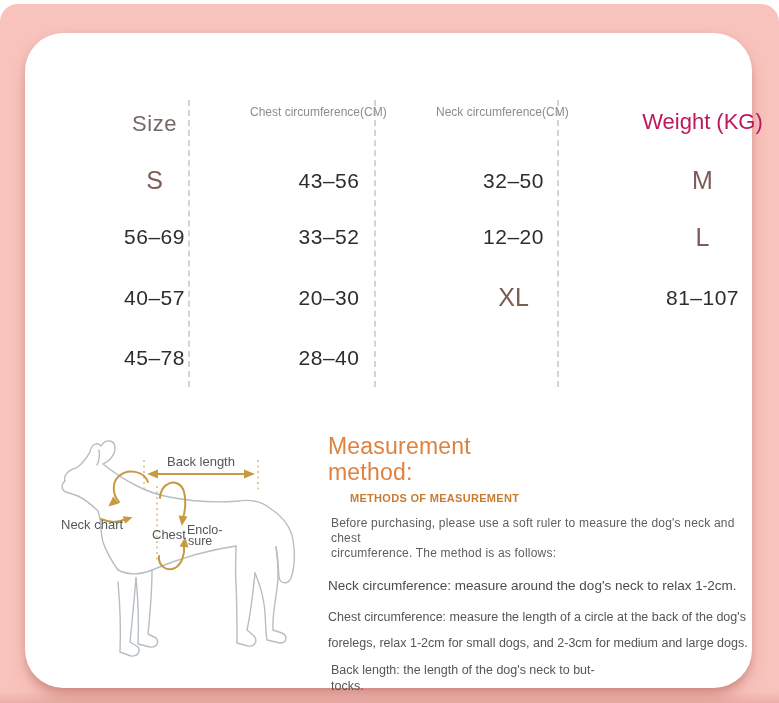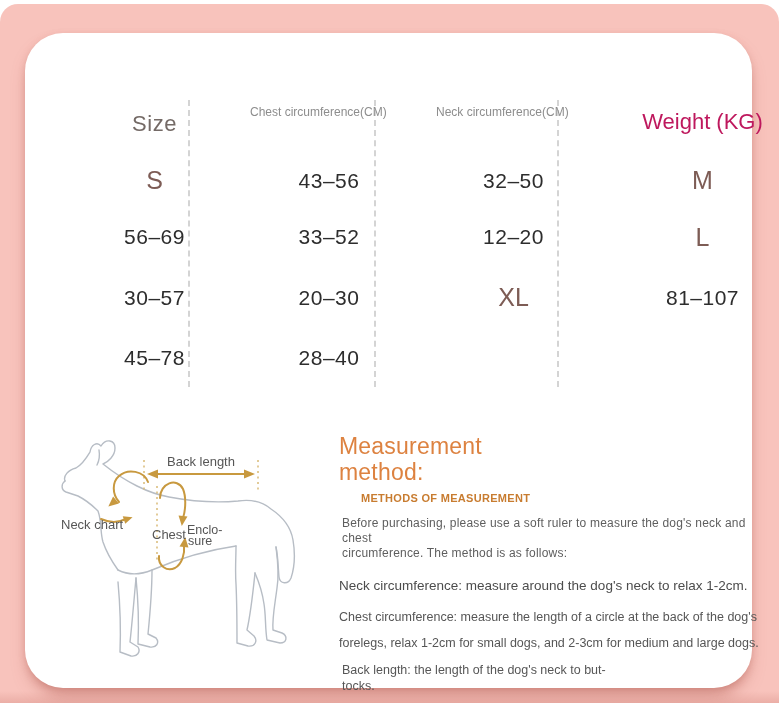--- a/index.html
+++ b/index.html
@@ -47,21 +47,21 @@
   .vsep.s3{left:532px;}
   
   .dog-svg{position:absolute;left:33px;top:399px;width:258px;height:258px;}
   .dog-line{fill:none;stroke:#b7bdc5;stroke-width:1.4;stroke-linecap:round;stroke-linejoin:round;}
   .gold{fill:none;stroke:#c8993f;stroke-width:2;stroke-linecap:round;}
   .gold-head{fill:#c8993f;stroke:none;}
   .gold-dot{fill:none;stroke:#d9bb77;stroke-width:1.5;stroke-dasharray:2 3.5;}
   .diag-label{fill:#565656;font-size:13px;font-family:"Liberation Sans","DejaVu Sans",sans-serif;}
   .diag-label.small{font-size:12.5px;}
   
-  .measure{position:absolute;left:314px;top:400px;width:432px;}
+  .measure{position:absolute;left:303px;top:400px;width:432px;}
   .m-title{font-size:23px;line-height:26px;color:#dd8240;letter-spacing:.2px;}
   .m-sub{margin:7px 0 0 3px;font-size:11px;font-weight:bold;color:#c87c30;letter-spacing:.3px;padding-left:19px;}
   .m-p{color:#5e5e5e;}
   .m-p .line{display:block;}
   .m-p1{margin:12px 0 0 3px;font-size:12px;line-height:15px;letter-spacing:.2px;}
   .m-p2{margin:17px 0 0 0;font-size:13.5px;color:#4c4c4c;}
   .m-p3{margin:17px 0 0 0;font-size:12.5px;color:#565656;}
   .m-p3 .line{margin-bottom:12px;}
   .m-p4{margin:2px 0 0 3px;font-size:12.5px;line-height:16px;color:#565656;}
 </style>
@@ -96,21 +96,21 @@
     <div class="cell size-cell">S</div>
     <div class="cell val">43–56</div>
     <div class="cell val">32–50</div>
 
     <div class="cell size-cell">M</div>
     <div class="cell val">56–69</div>
     <div class="cell val">33–52</div>
     <div class="cell val">12–20</div>
 
     <div class="cell size-cell">L</div>
-    <div class="cell val">30–57</div>
+    <div class="cell val">40–57</div>
     <div class="cell val">20–30</div>
 
     <div class="cell size-cell">XL</div>
     <div class="cell val">81–107</div>
     <div class="cell val">45–78</div>
     <div class="cell val">28–40</div>
   </div>
 
   <svg class="dog-svg" viewBox="0 0 258 258">
 

